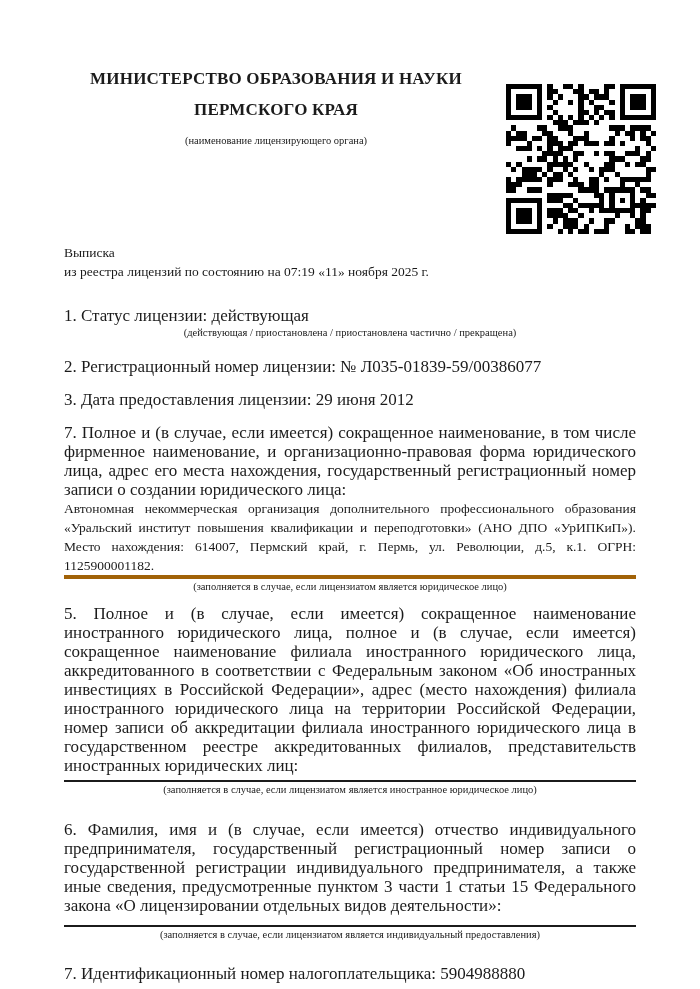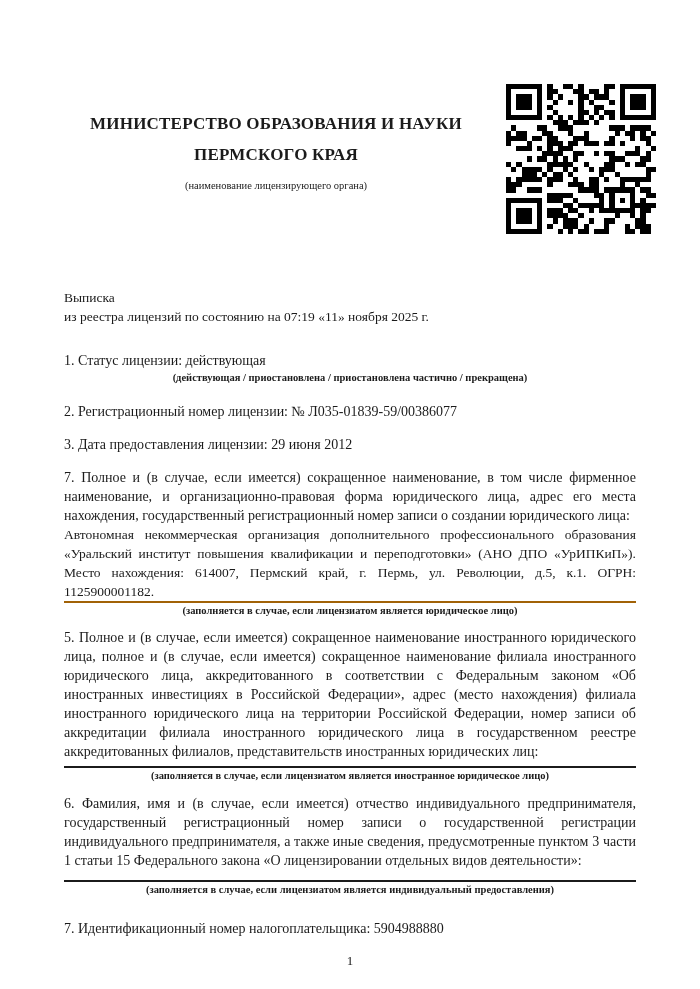--- a/index.html
+++ b/index.html
@@ -14,21 +14,21 @@
     margin: 0 auto;
     background: #ffffff;
     box-sizing: border-box;
     padding: 0 64px;
     overflow: hidden;
     font-family: "Liberation Serif", "DejaVu Serif", serif;
     color: #1b1b1b;
   }
   
   .ministry {
-    padding-top: 108px;
+    padding-top: 63px;
     width: 424px;
     text-align: center;
   }
   .ministry-line {
     font-weight: bold;
     font-size: 17px;
     line-height: 31px;
     letter-spacing: 0.2px;
   }
   .ministry-caption {
@@ -51,38 +51,37 @@
     text-align: left;
     font-size: 13.5px;
     line-height: 19px;
   }
 
   
   .items { margin-top: 25px; }
   .item { margin-bottom: 14px; }
   .item.mb17 { margin-bottom: 17px; }
   .item.mb10 { margin-bottom: 10px; }
-  .item.mb13 { margin-bottom: 11px; }
+  .item.mb13 { margin-bottom: 23px; }
   .item.mb21 { margin-bottom: 22px; }
   .item-text {
-    font-size: 14px;
+    font-size: 17px;
     line-height: 19px;
   }
   .item-text.justify { text-align: justify; }
   .item-note {
     font-size: 10.5px;
     line-height: 15px;
     text-align: center;
-    font-weight: bold;
   }
   .item-value {
     font-size: 13.5px;
     line-height: 19px;
     text-align: justify;
-    border-bottom: 2px solid #a16207;
+    border-bottom: 4px solid #a16207;
   }
   .fill-line-sm {
     height: 5px;
     border-bottom: 2px solid #1b1b1b;
   }
   .fill-line-md {
     height: 10px;
     border-bottom: 2px solid #1b1b1b;
   }
 

